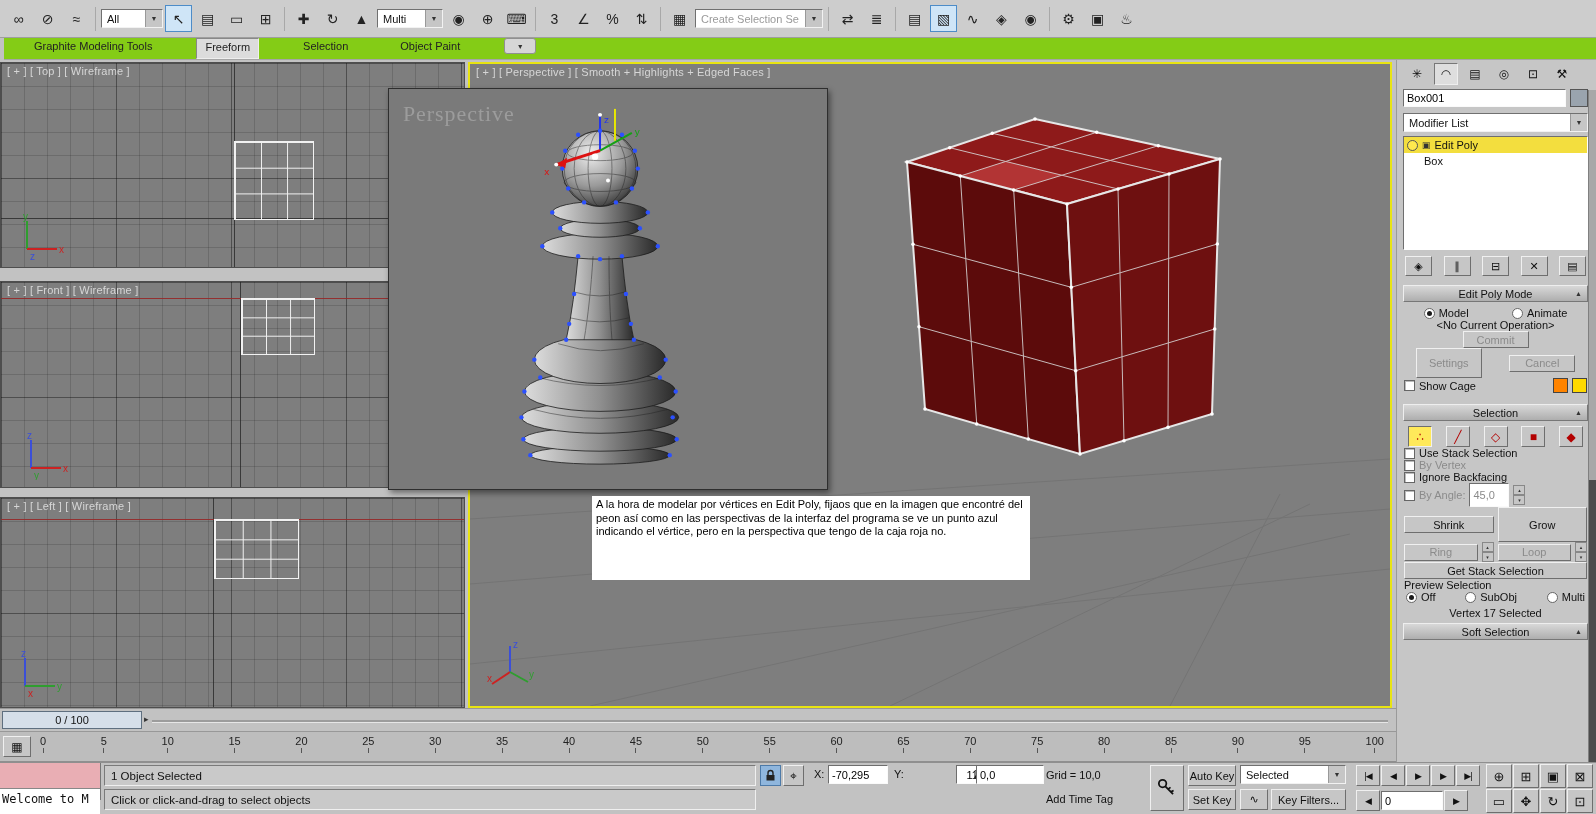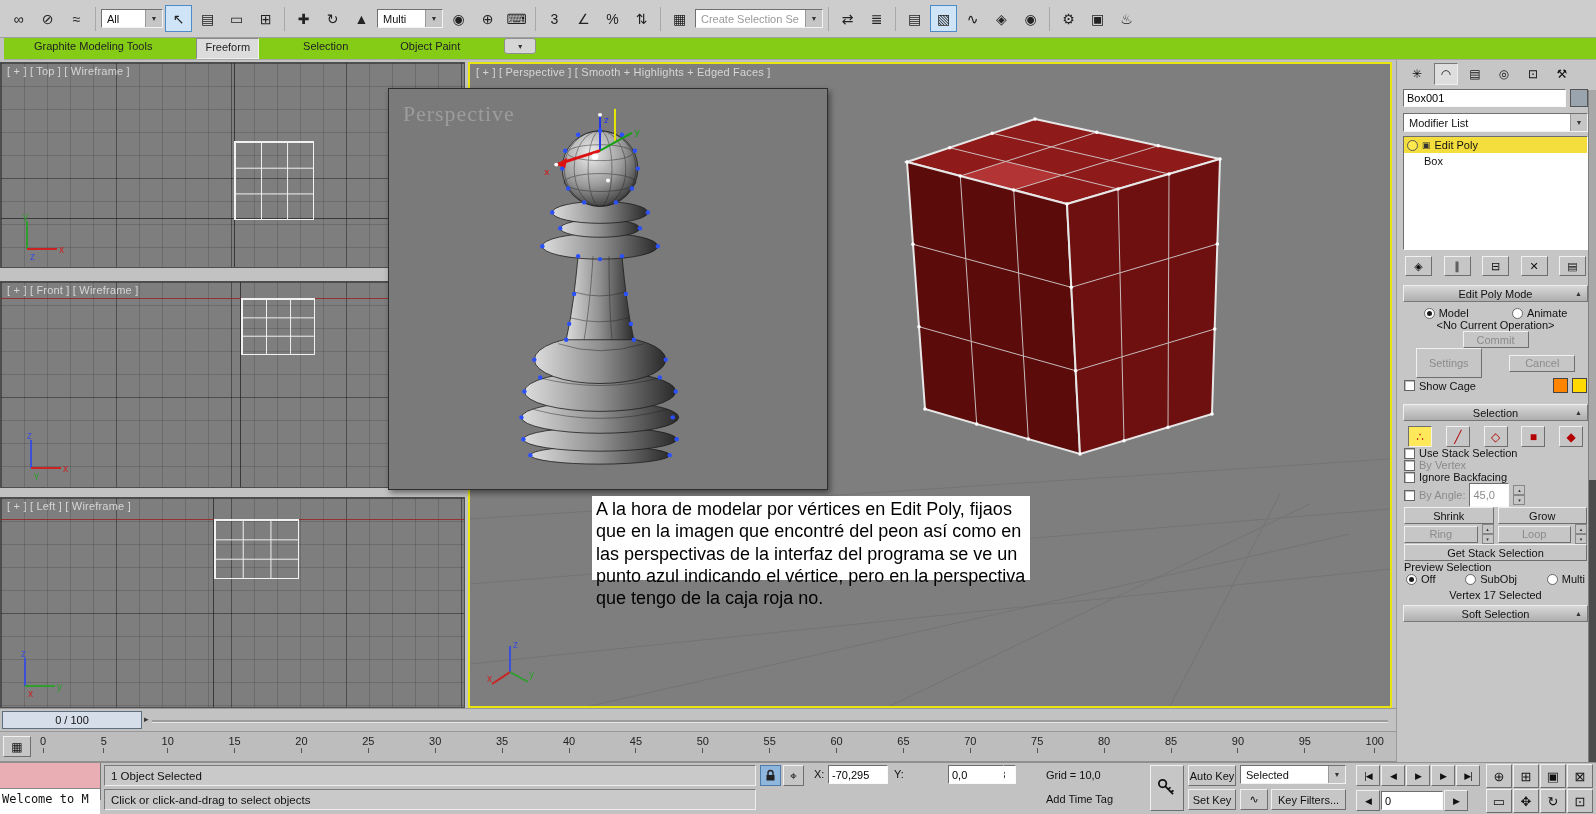--- a/index.html
+++ b/index.html
@@ -36,21 +36,21 @@
   .oh.red{background:rgba(150,40,40,.9)}
   .axissvg{position:absolute;width:50px;height:50px;z-index:3;font-size:10px}
   .vp-persp{border:2px solid #e8e412}
   .psvg{position:absolute;left:0;top:0;width:100%;height:100%}
 
   
   .inset{position:absolute;left:388px;top:88px;width:440px;height:402px;border:1px solid #2e2e2e;box-shadow:2px 3px 6px rgba(0,0,0,.45);z-index:5;box-sizing:border-box}
   .inset svg{display:block;width:100%;height:100%}
 
   
-  .note{position:absolute;left:592px;top:496px;width:438px;height:84px;background:#fff;z-index:6;font-size:18px;line-height:1.24;padding:2px 4px;color:#000;box-sizing:border-box}
+  .note{position:absolute;left:592px;top:496px;width:438px;height:84px;background:#fff;z-index:6;font-size:11px;line-height:1.24;padding:2px 4px;color:#000;box-sizing:border-box}
 
   
   .cp{position:absolute;left:1396px;top:60px;width:200px;bottom:52px;background:#c6c6c6;border-left:1px solid #9a9a9a;box-sizing:border-box;padding:0 8px 0 6px}
   .cpscroll{position:absolute;right:0;top:30px;bottom:0;width:7px;background:#a8a8a8;border-left:1px solid #808080}
   .cpthumb{position:absolute;right:0;top:390px;width:7px;height:290px;background:#4c4c4c}
   .cp-tabs{display:flex;gap:5px;height:26px;align-items:center;margin:1px 0 1px 2px}
   .cptab{width:22px;height:20px;display:flex;align-items:center;justify-content:center;font-size:12px;border:1px solid transparent}
   .cptab.active{background:#dedede;border-color:#777 #eee #eee #777}
   .namerow{display:flex;gap:4px;margin:2px 0 6px}
   .inp{background:#fff;border:1px solid;border-color:#6e6e6e #fafafa #fafafa #6e6e6e;font-family:"Liberation Sans",sans-serif;font-size:11px;padding:1px 3px;box-sizing:border-box}
@@ -491,21 +491,21 @@
           <span class="cb"></span>
           <span>By Angle:</span>
           <input class="inp" style="width: 40px; height: 24px; color: rgb(139, 139, 139);" value="45,0">
           <span class="spin">
               <span>▴</span>
               <span>▾</span>
             </span>
         </div>
         <div class="row">
           <div class="b" style="flex:1;height:17px">Shrink</div>
-          <div class="b" style="flex:1;height:17px">Grow</div>
+          <div class="b" style="flex:1;height:35px">Grow</div>
         </div>
         <div class="row">
           <div class="b dis" style="flex:1;height:17px">Ring</div>
           <span class="spin">
               <span>▴</span>
               <span>▾</span>
             </span>
           <div class="b dis" style="flex:1;height:17px">Loop</div>
           <span class="spin">
               <span>▴</span>
@@ -593,21 +593,21 @@
         <path d="M4 6 V4 a2.5 2.5 0 0 1 5 0 V6" fill="none" stroke="#222" stroke-width="1.4"></path>
       </svg>
     </div>
     <div class="sq" style="left:783px;top:2px;font-size:12px">⌖</div>
 
     <span class="clabel" style="left:814px">X:</span>
     <input class="inp cfield" style="left: 828px;" value="-70,295">
     <span class="clabel" style="left:894px">Y:</span>
     <input class="inp cfield" style="left: 956px; text-align: center;" value="113,038">
     <span class="clabel" style="left:974px">Z:</span>
-    <input class="inp cfield" style="left: 948px; width: 56px;" value="0,0">
+    <input class="inp cfield" style="left: 976px; width: 68px;" value="0,0">
 
     <span class="stext" style="left:1046px;top:6px">Grid = 10,0</span>
     <span class="stext" style="left:1046px;top:30px">Add Time Tag</span>
 
     <div class="b keybtn">
       <svg width="22" height="22" viewBox="0 0 20 20">
         <circle cx="6" cy="6" r="3.4" fill="none" stroke="#111" stroke-width="1.6"></circle>
         <path d="M8.5 8.5 L15.5 15.5 M13.5 13.5 l2.5 -1.2 M11 11 l2.2 -1.6" stroke="#111" stroke-width="1.6" fill="none"></path>
       </svg>
     </div>

